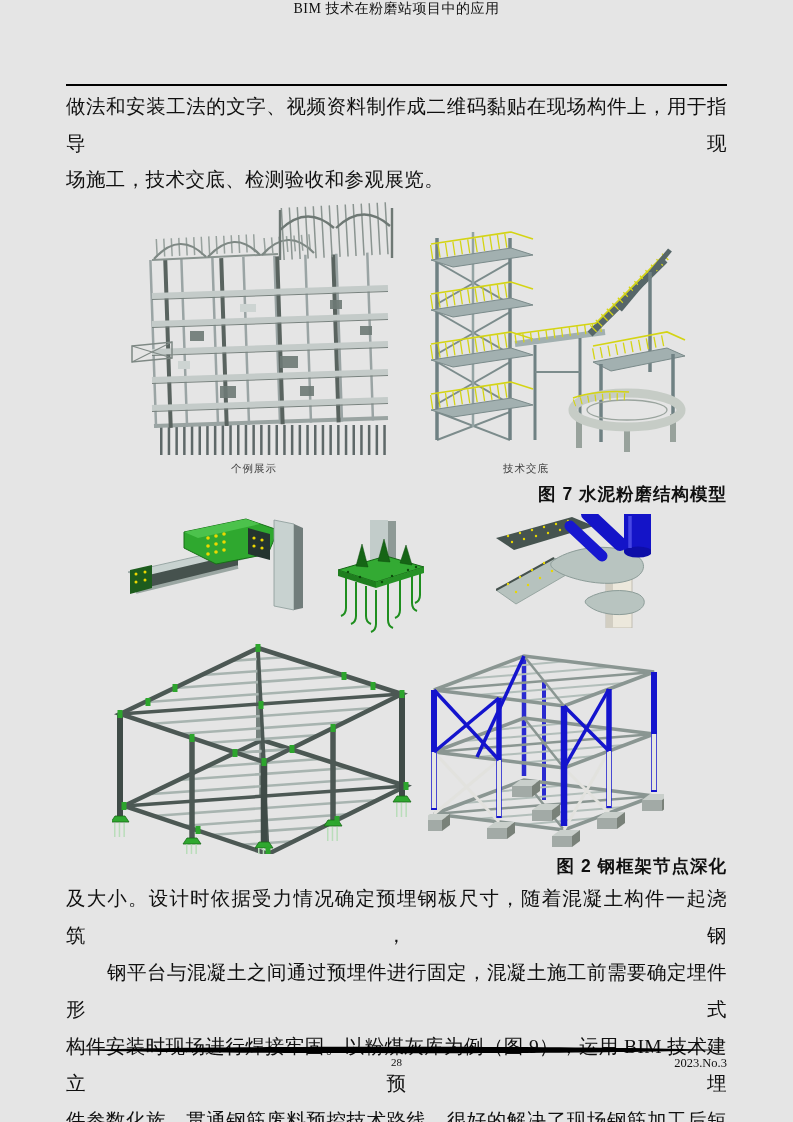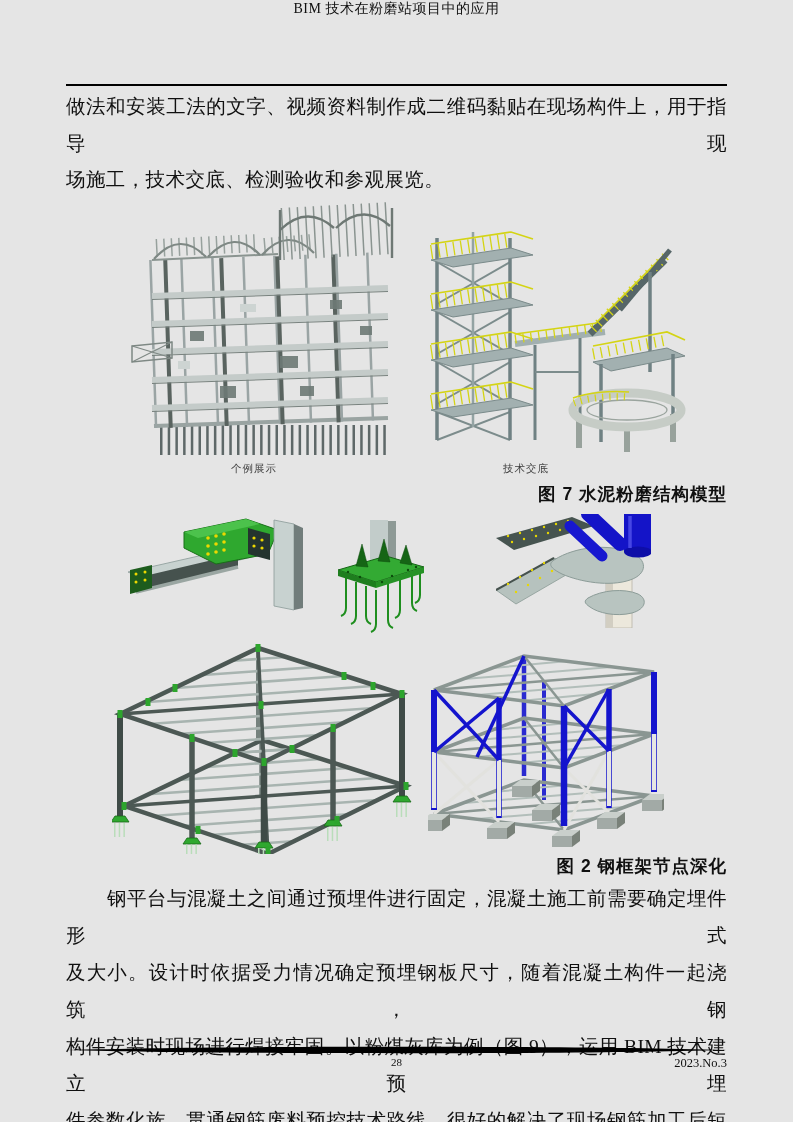--- a/index.html
+++ b/index.html
@@ -409,22 +409,22 @@
             <rect x="-12" y="4" width="20" height="11" fill="#a2aaa6"></rect>
             <polygon points="8,4 16,-2 16,9 8,15" fill="#798179"></polygon>
           </g>
       </g>
     </svg>
   </div>
 
   <div class="abs caption cap8">图 2  钢框架节点深化</div>
 
   <div class="abs para para2">
+    <div class="jline">及大小。设计时依据受力情况确定预埋钢板尺寸，随着混凝土构件一起浇筑，钢</div>
     <div class="jline indent">钢平台与混凝土之间通过预埋件进行固定，混凝土施工前需要确定埋件形式</div>
-    <div class="jline">及大小。设计时依据受力情况确定预埋钢板尺寸，随着混凝土构件一起浇筑，钢</div>
     <div class="jline">构件安装时现场进行焊接牢固。以粉煤灰库为例（图 9），运用 BIM 技术建立预埋</div>
     <div class="jline">件参数化族，贯通钢筋废料预控技术路线，很好的解决了现场钢筋加工后短接头</div>
   </div>
 
   <svg class="abs footer-rule" width="661" height="8" viewBox="0 0 661 8">
     <path d="M0,4 C80,2 160,0.8 330,0.8 C500,0.8 580,2 661,4 C580,6 500,7.2 330,7.2 C160,7.2 80,6 0,4 Z" fill="#000"></path>
   </svg>
   <div class="abs footer-page">28</div>
   <div class="abs footer-issue">2023.No.3</div>
 

